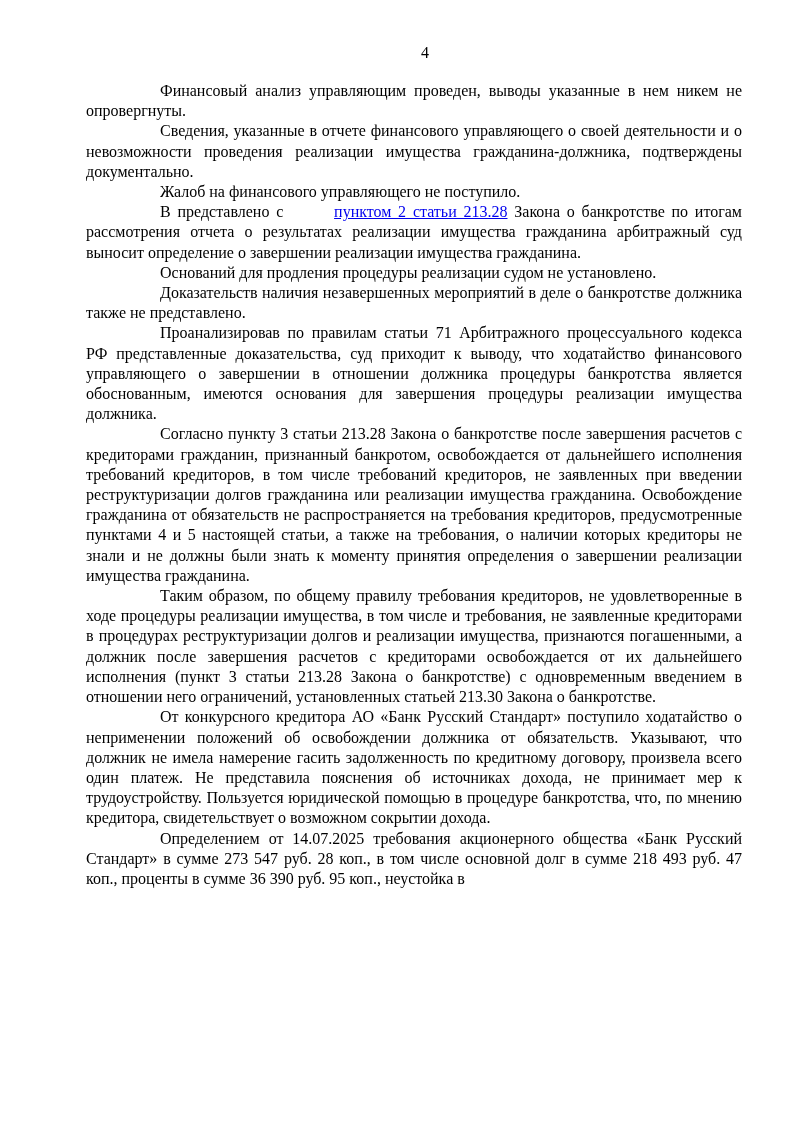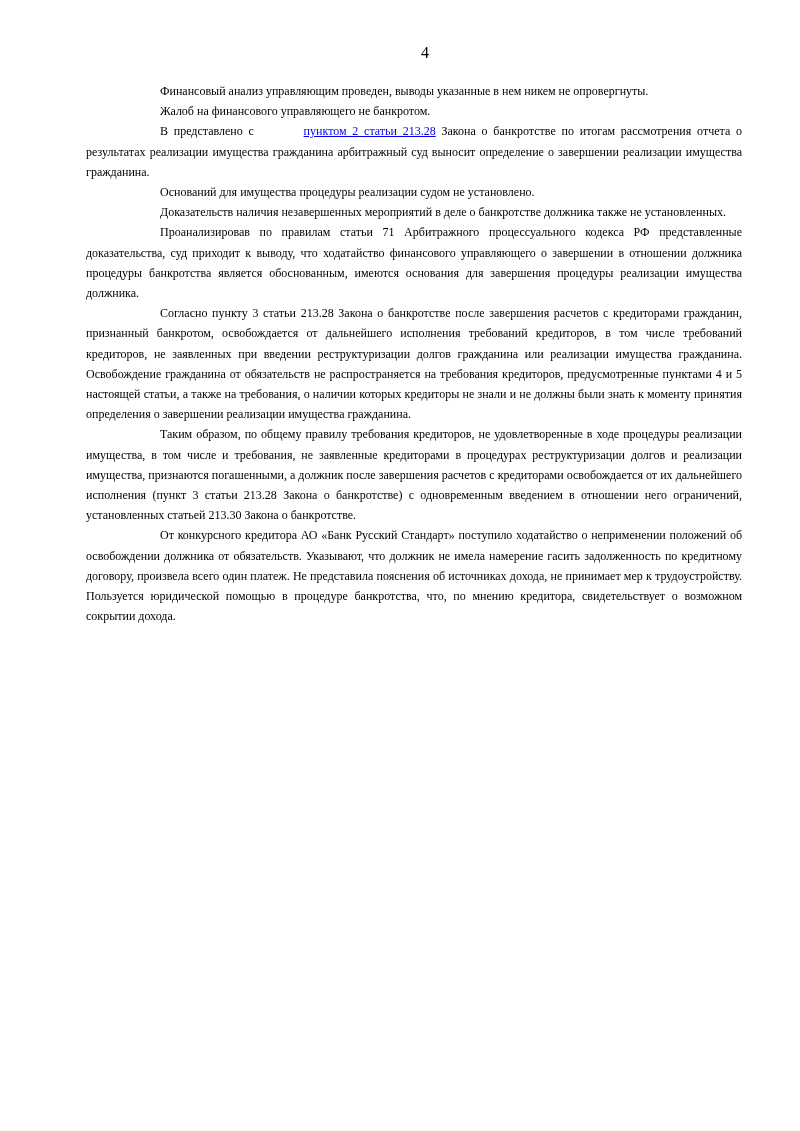--- a/index.html
+++ b/index.html
@@ -27,21 +27,21 @@
     width: 678px;
     text-align: center;
     font-size: 16px;
     line-height: 20px;
   }
   .body-text {
     position: absolute;
     top: 81px;
     left: 86px;
     width: 656px;
-    font-size: 12px;
+    font-size: 16px;
     line-height: 20.2px;
     text-align: justify;
     text-align-last: left;
   }
   .body-text p {
     margin: 0;
     padding: 0;
     text-indent: 74px;
   }
   .body-text a {
@@ -50,21 +50,23 @@
     margin-left: 44px;
   }
 </style>
 </head>
 <body>
 
 <div class="page-number">4</div>
 
 <main class="body-text">
     <p><span>Финансовый анализ управляющим проведен, выводы указанные в нем никем не опровергнуты.</span></p>
-    <p><span>Жалоб на финансового управляющего не банкротом.</span></p>
+    <p><span>Сведения, указанные в отчете финансового управляющего о своей деятельности и о невозможности проведения реализации имущества гражданина-должника, подтверждены документально.</span></p>
+    <p><span>Жалоб на финансового управляющего не поступило.</span></p>
     <p><span>В представлено с </span><a href="#">пунктом 2 статьи 213.28</a><span> Закона о банкротстве по итогам рассмотрения отчета о результатах реализации имущества гражданина арбитражный суд выносит определение о завершении реализации имущества гражданина.</span></p>
-    <p><span>Оснований для имущества процедуры реализации судом не установлено.</span></p>
-    <p><span>Доказательств наличия незавершенных мероприятий в деле о банкротстве должника также не установленных.</span></p>
+    <p><span>Оснований для продления процедуры реализации судом не установлено.</span></p>
+    <p><span>Доказательств наличия незавершенных мероприятий в деле о банкротстве должника также не представлено.</span></p>
     <p><span>Проанализировав по правилам  статьи 71 Арбитражного процессуального кодекса РФ представленные доказательства, суд приходит к выводу, что ходатайство финансового управляющего о завершении в отношении должника процедуры банкротства является обоснованным, имеются основания для завершения процедуры реализации имущества должника.</span></p>
     <p><span>Согласно пункту 3 статьи 213.28 Закона о банкротстве после завершения расчетов с кредиторами гражданин, признанный банкротом, освобождается от дальнейшего исполнения требований кредиторов, в том числе требований кредиторов, не заявленных при введении реструктуризации долгов гражданина или реализации имущества гражданина. Освобождение гражданина от обязательств не распространяется на требования кредиторов, предусмотренные пунктами 4 и 5 настоящей статьи, а также на требования, о наличии которых кредиторы не знали и не должны были знать к моменту принятия определения о завершении реализации имущества гражданина.</span></p>
     <p><span>Таким образом, по общему правилу требования кредиторов, не удовлетворенные в ходе процедуры реализации имущества, в том числе и требования, не заявленные кредиторами в процедурах реструктуризации долгов и реализации имущества, признаются погашенными, а должник после завершения расчетов с кредиторами освобождается от их дальнейшего исполнения (пункт 3 статьи 213.28 Закона о банкротстве) с одновременным введением в отношении него ограничений, установленных статьей 213.30 Закона о банкротстве.</span></p>
     <p><span>От конкурсного кредитора АО «Банк Русский Стандарт» поступило ходатайство о неприменении положений об освобождении должника от обязательств. Указывают, что должник не имела намерение гасить задолженность по кредитному договору, произвела всего один платеж. Не представила пояснения об источниках дохода, не принимает мер к трудоустройству. Пользуется юридической помощью в процедуре банкротства, что, по мнению кредитора, свидетельствует о возможном сокрытии дохода.</span></p>
+    <p><span>Определением от 14.07.2025 требования акционерного общества «Банк Русский Стандарт» в сумме 273 547 руб. 28 коп., в том числе основной долг в сумме 218 493 руб. 47 коп., проценты в сумме 36 390 руб. 95 коп., неустойка в</span></p>
   </main>
 
 </body></html>

